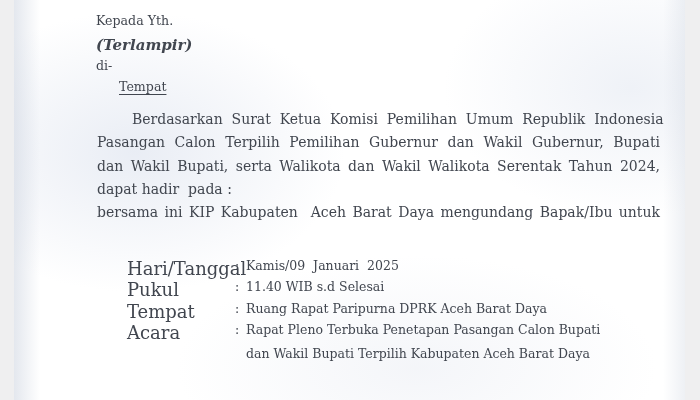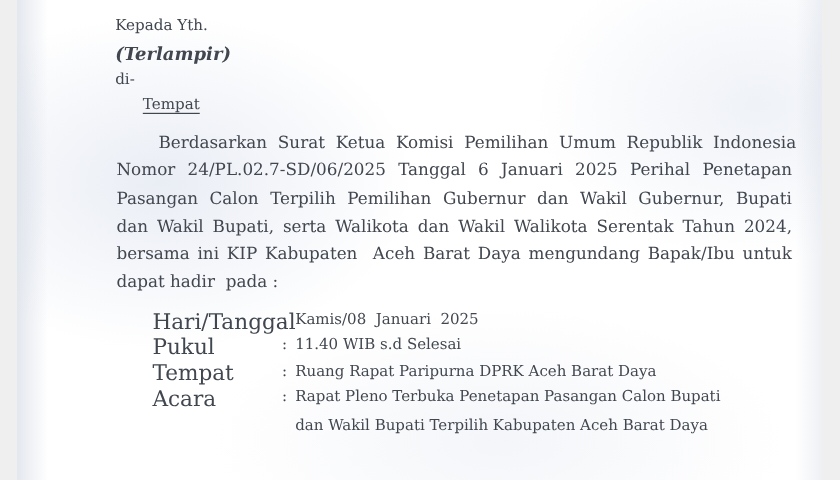--- a/index.html
+++ b/index.html
@@ -174,33 +174,32 @@
 
       <div id="addressee-block">
         <div id="addressee-salutation">Kepada Yth.</div>
         <div id="addressee-attachment">(Terlampir)</div>
         <div id="addressee-di">di-</div>
         <div id="addressee-place">Tempat</div>
       </div>
 
       <div id="body-paragraph">
         <span class="para-line first">Berdasarkan  Surat  Ketua  Komisi  Pemilihan  Umum  Republik  Indonesia</span>
-        <span class="para-line">Nomor  24/PL.02.7-SD/06/2025  Tanggal  6  Januari  2025  Perihal  Penetapan</span>
         <span class="para-line">Pasangan  Calon  Terpilih  Pemilihan  Gubernur  dan  Wakil  Gubernur,  Bupati</span>
         <span class="para-line">dan Wakil Bupati, serta Walikota dan Wakil Walikota Serentak Tahun 2024,</span>
+        <span class="para-line last">dapat hadir  pada :</span>
         <span class="para-line">bersama ini KIP Kabupaten  Aceh Barat Daya mengundang Bapak/Ibu untuk</span>
-        <span class="para-line last">dapat hadir  pada :</span>
       </div>
 
       <div id="details-table">
 
         <div class="detail-row">
           <span class="detail-label">Hari/Tanggal</span>
           <span class="detail-colon">:</span>
-          <span class="detail-value">Kamis/08  Januari  2025</span>
+          <span class="detail-value">Kamis/09  Januari  2025</span>
         </div>
 
         <div class="detail-row">
           <span class="detail-label">Pukul</span>
           <span class="detail-colon">:</span>
           <span class="detail-value">11.40 WIB s.d Selesai</span>
         </div>
 
         <div class="detail-row">
           <span class="detail-label">Tempat</span>

